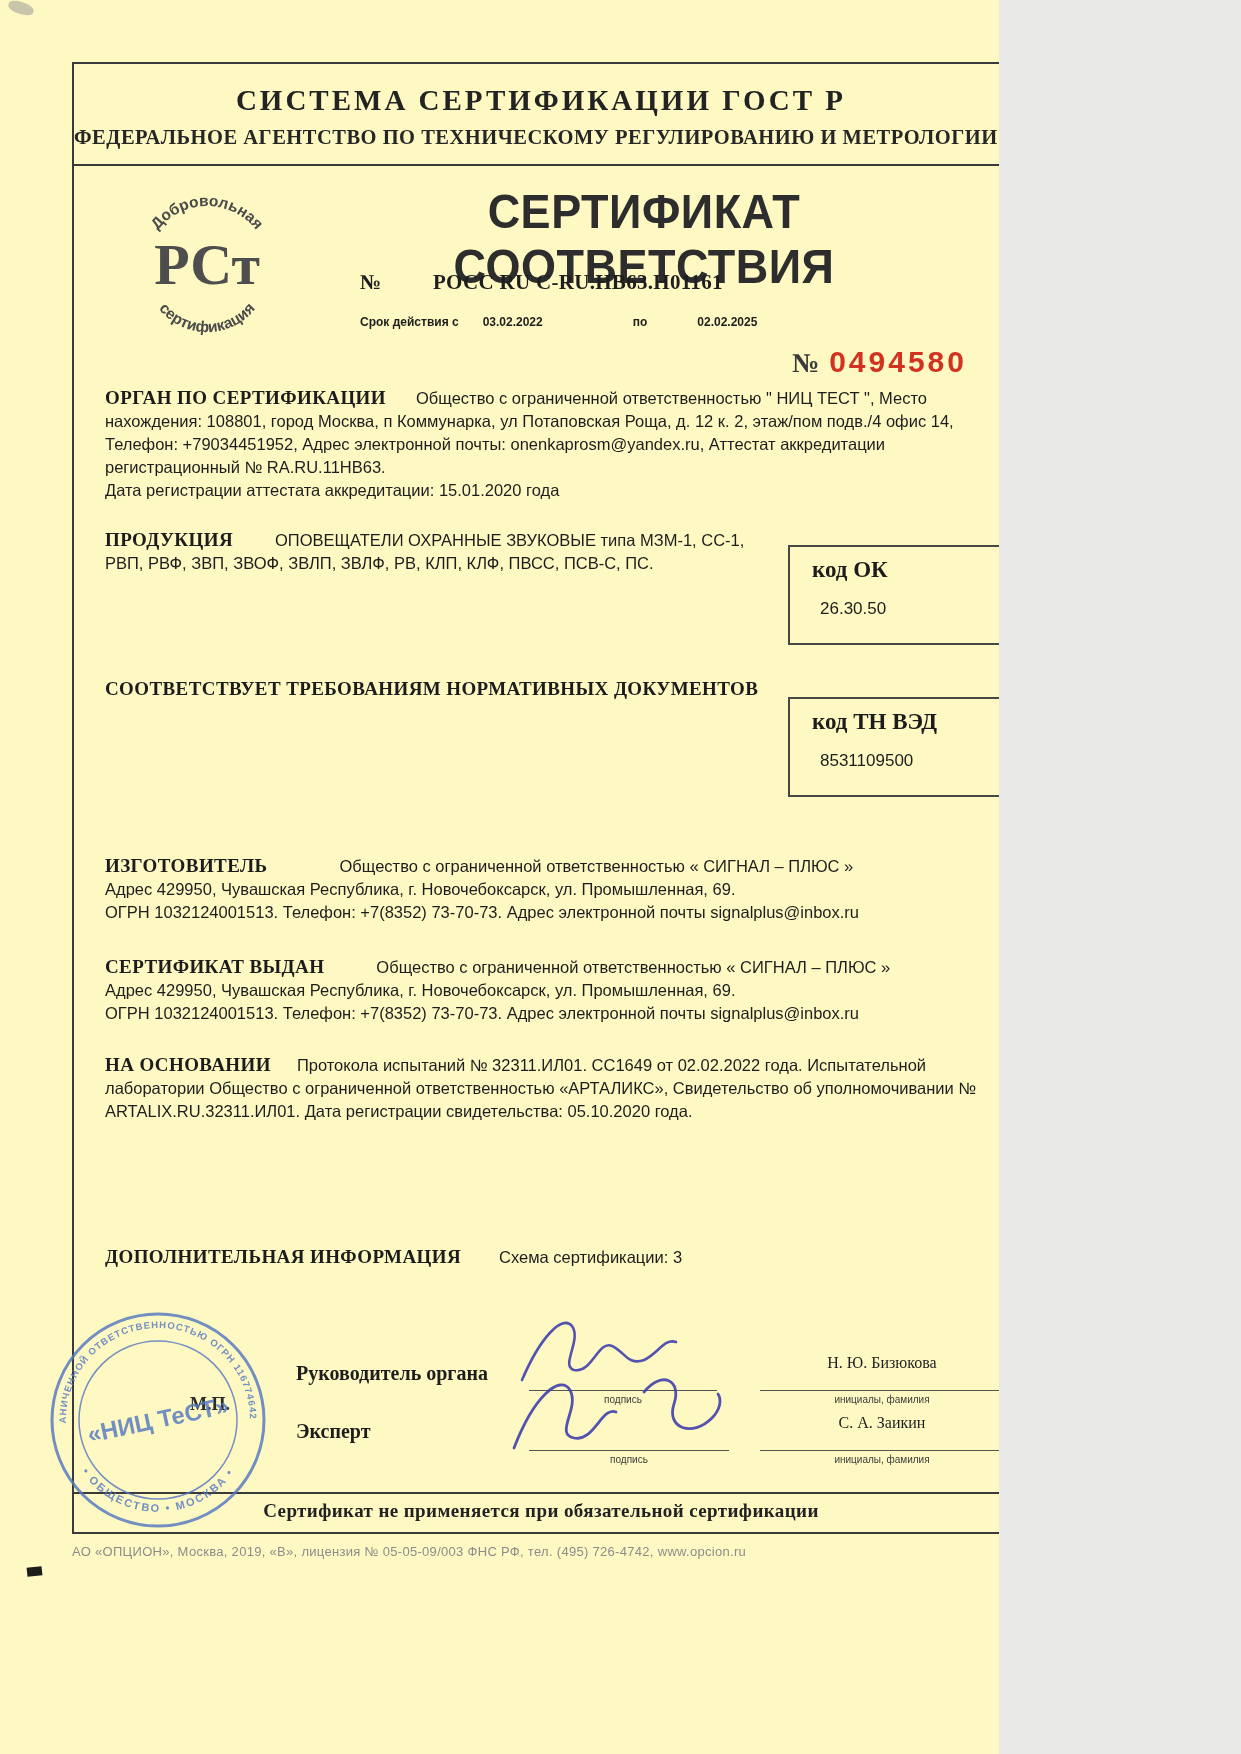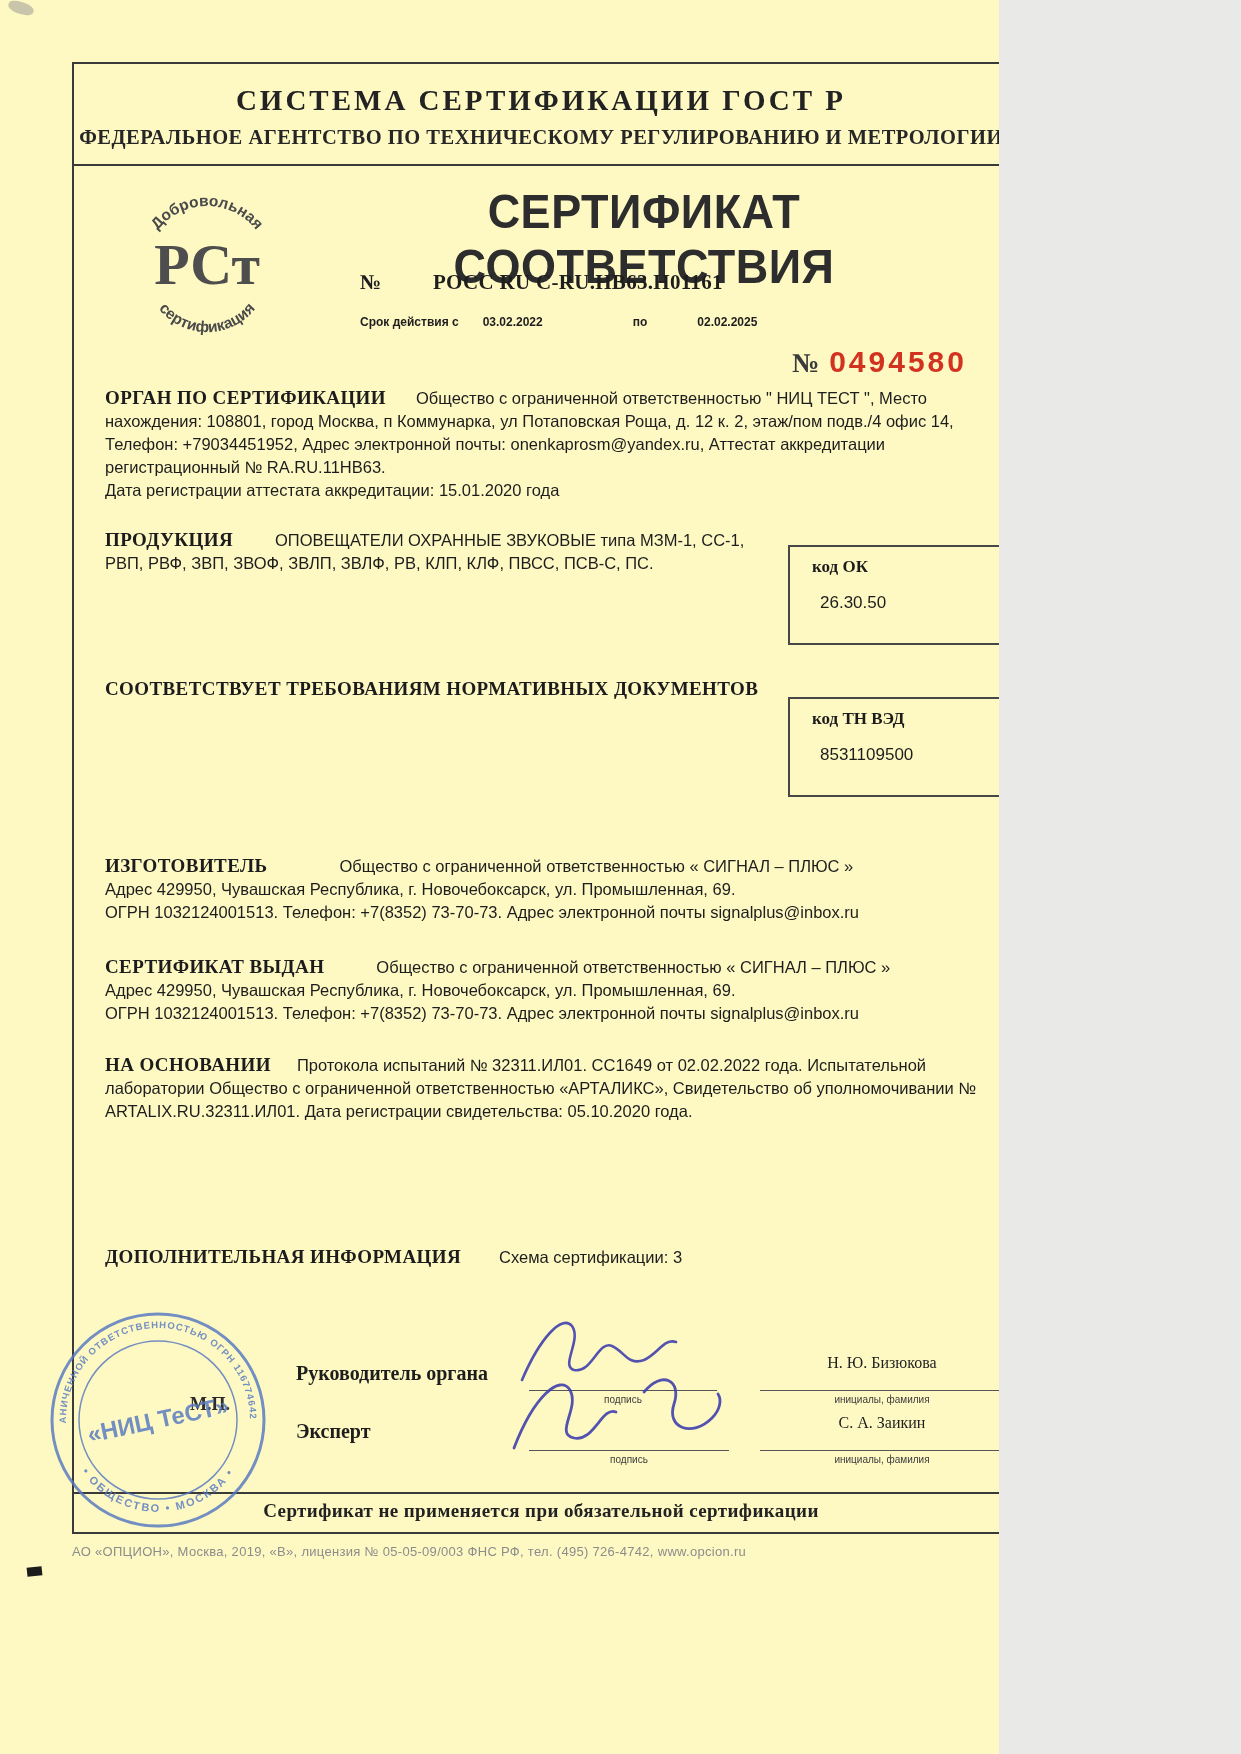--- a/index.html
+++ b/index.html
@@ -10,21 +10,21 @@
   }
   .abs { position: absolute; }
 
   .frame {
     position: absolute; left: 72px; top: 62px; width: 934px; height: 1468px;
     border: 2px solid #3a3a3a;
   }
   .hdr1 { position:absolute; top:20px; left:0; width:100%; text-align:center;
           font-family:"Liberation Serif",serif; font-weight:bold; font-size:29px;
           letter-spacing:3px; color:#232323;}
-  .hdr2 { position:absolute; top:62px; left:0; width:100%; text-align:center;
+  .hdr2 { position:absolute; top:62px; left:0; width:100%; 
           font-family:"Liberation Serif",serif; font-weight:bold; font-size:20.5px;
           letter-spacing:0.5px; color:#262626;}
   .hdr-rule { position:absolute; top:100px; left:0; width:100%; border-top:2px solid #3a3a3a; }
 
   .cert-title { position:absolute; left:220px; top:124px; width:700px; text-align:center;
     font-family:"Liberation Sans",sans-serif; font-weight:bold; font-size:45px;
     color:#2d2d2d; letter-spacing:0.5px; transform:scaleY(1.06); }
 
   .num-row { position:absolute; top:206px; left:286px;
     font-family:"Liberation Serif",serif; font-weight:bold; font-size:21px; color:#1e1e1e; }
@@ -47,21 +47,21 @@
   .para { margin:0; }
   .gap-30 { margin-right:30px; }
   .gap-42 { margin-right:42px; }
   .gap-52 { margin-right:52px; }
   .gap-72 { margin-right:72px; }
   .gap-26 { margin-right:26px; }
   .gap-38 { margin-right:38px; }
 
   .code-box { position:absolute; left:714px; width:218px; height:96px; border:2px solid #474747; }
   .code-box .cl { margin:10px 0 0 22px; font-family:"Liberation Serif",serif; font-weight:bold;
-                  font-size:17px; color:#1c1c1c; }
+                  font-size:23px; color:#1c1c1c; }
   .code-box .cv { margin:16px 0 0 30px; font-family:"Liberation Sans",sans-serif;
                   font-size:17px; color:#1d1d1d; }
 
   .sig-line { position:absolute; border-top:1.5px solid #555; height:0; }
   .sig-cap  { position:absolute; text-align:center; font-size:10px; color:#3b3b3b; }
   .sig-name { position:absolute; text-align:center; font-family:"Liberation Serif",serif;
               font-size:16px; color:#1e1e1e; }
   .role { position:absolute; font-family:"Liberation Serif",serif; font-weight:bold;
           font-size:20px; color:#1d1d1d; }
   .mp   { position:absolute; left:116px; top:1330px; font-family:"Liberation Serif",serif;

